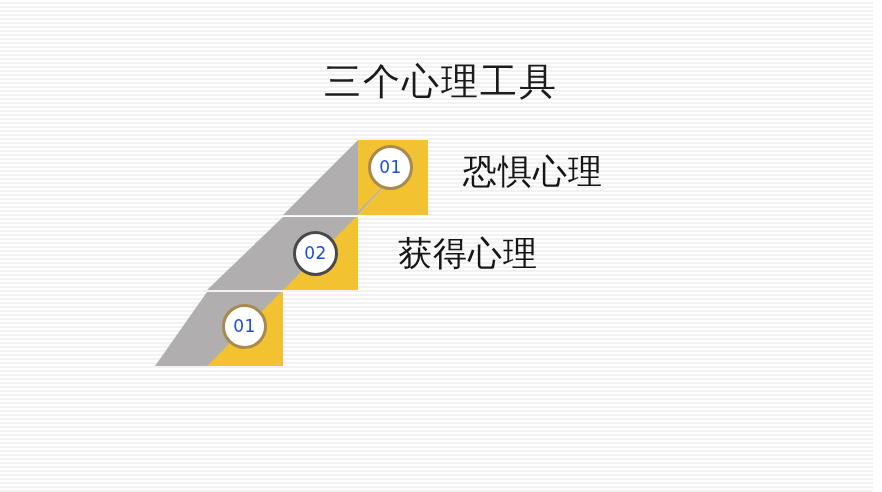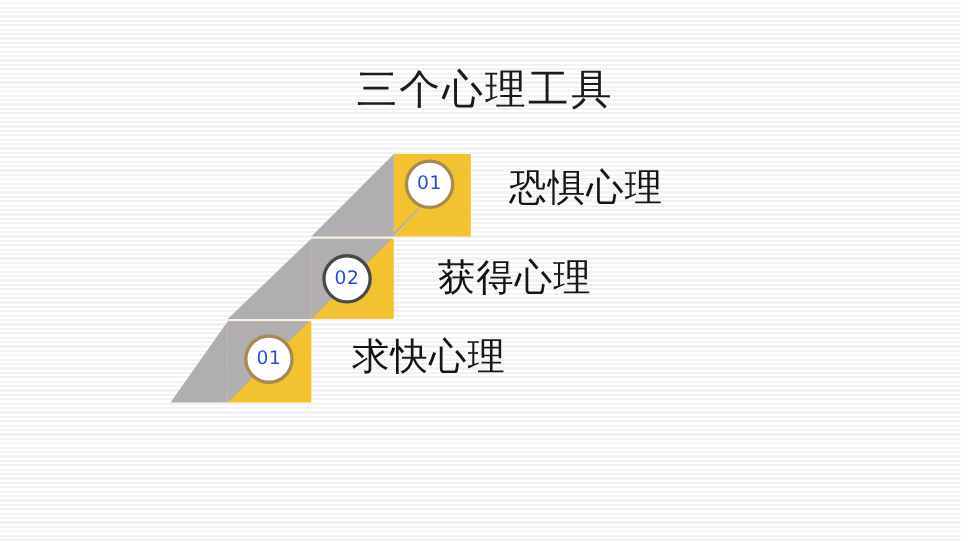--- a/index.html
+++ b/index.html
@@ -131,15 +131,14 @@
   </div>
 
   <div class="step-badge badge-gold" id="badge-03">
     <span class="badge-num">01</span>
   </div>
 
   <div class="step-label" id="label-02">获得心理</div>
 
   <div class="step-label" id="label-01">恐惧心理</div>
 
-  <div class="step-label" id="label-03">求快心理</div>
 
 </div>
 
 </body></html>

